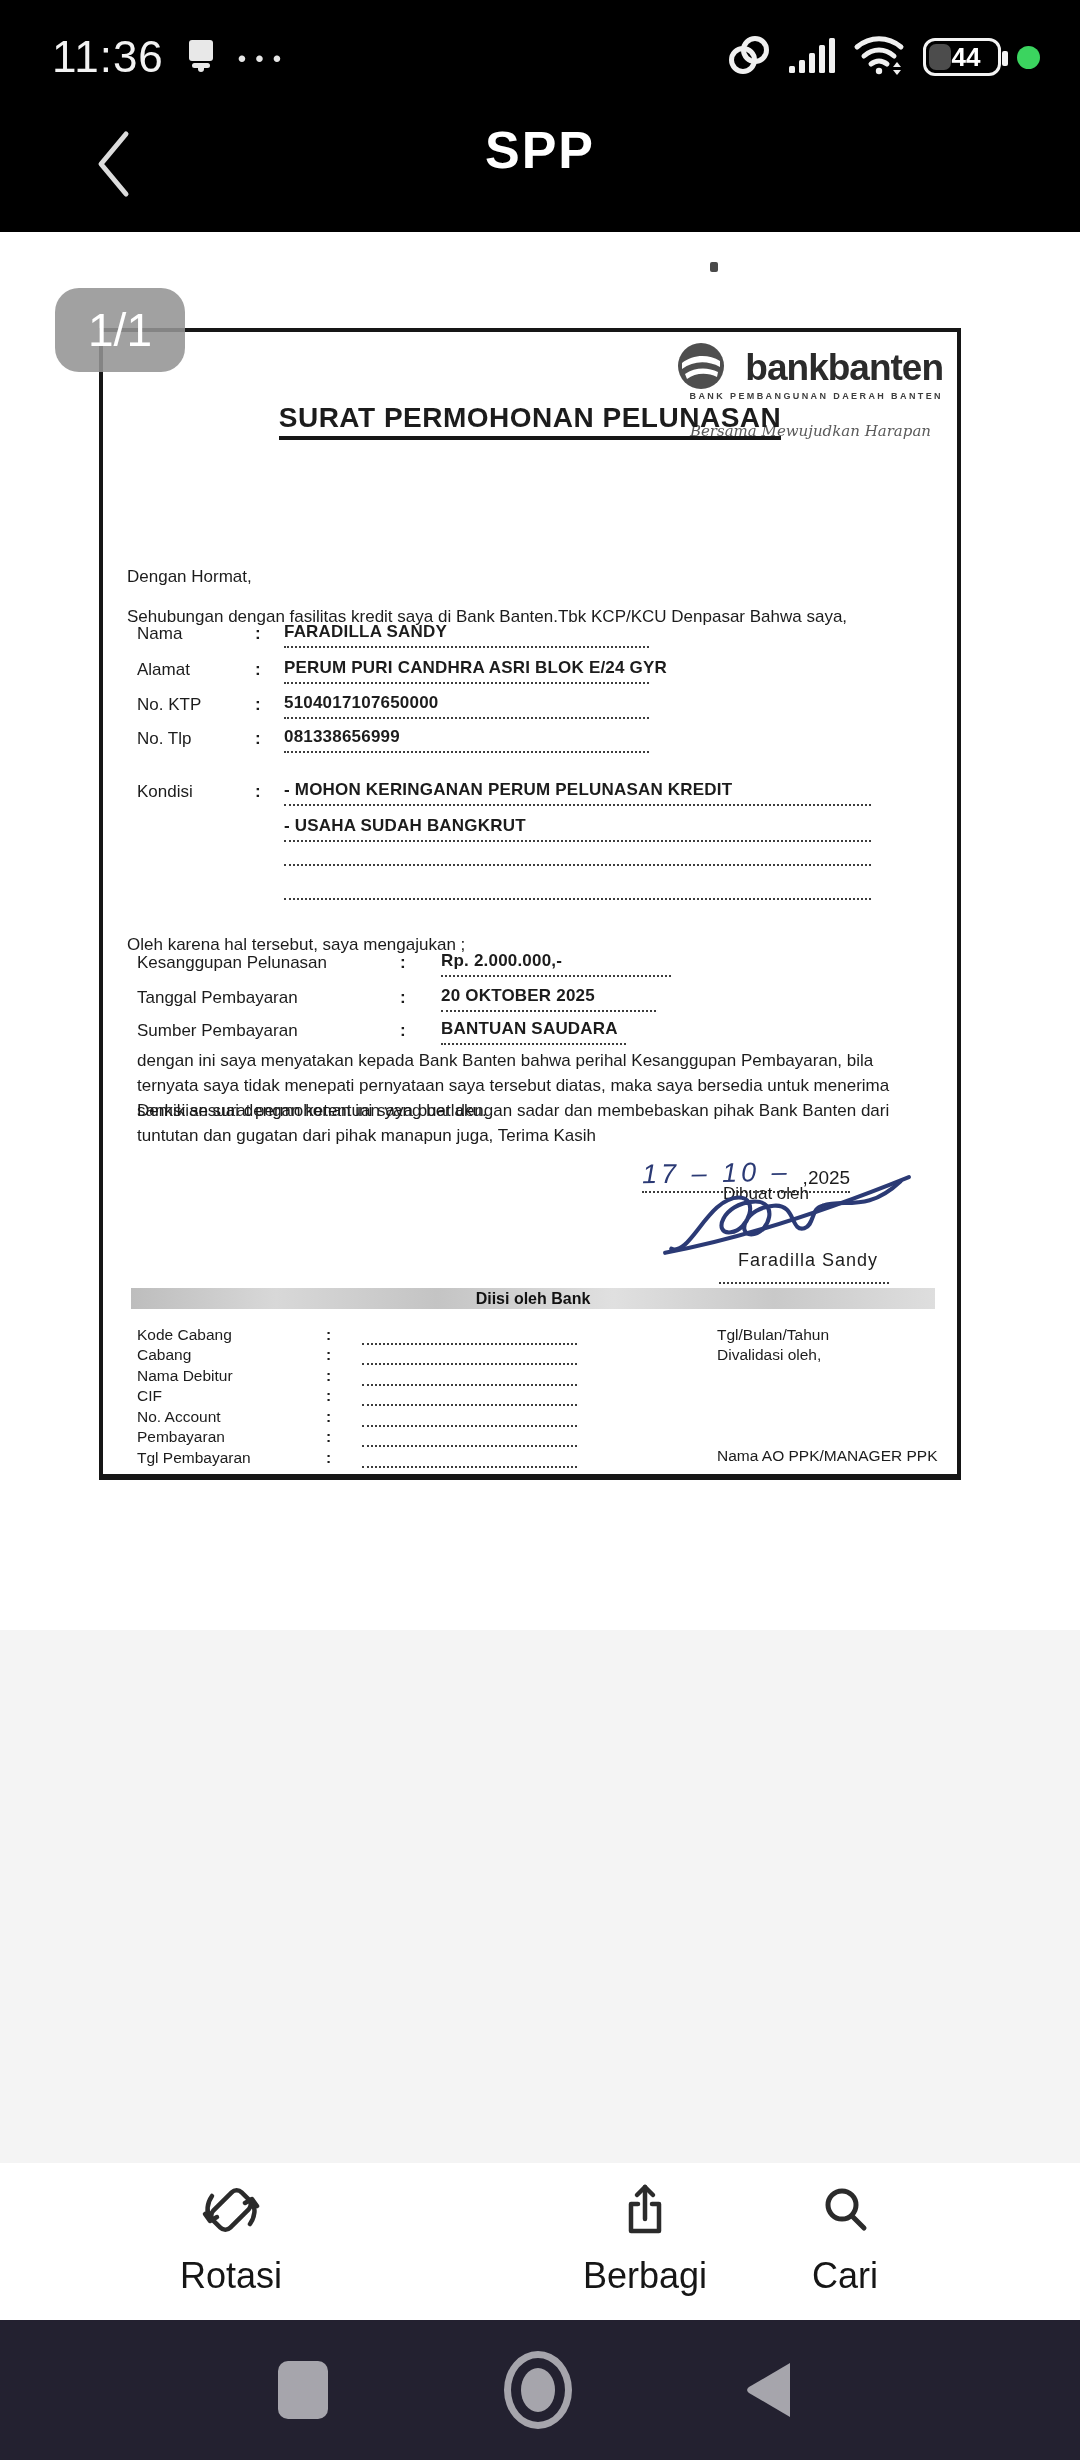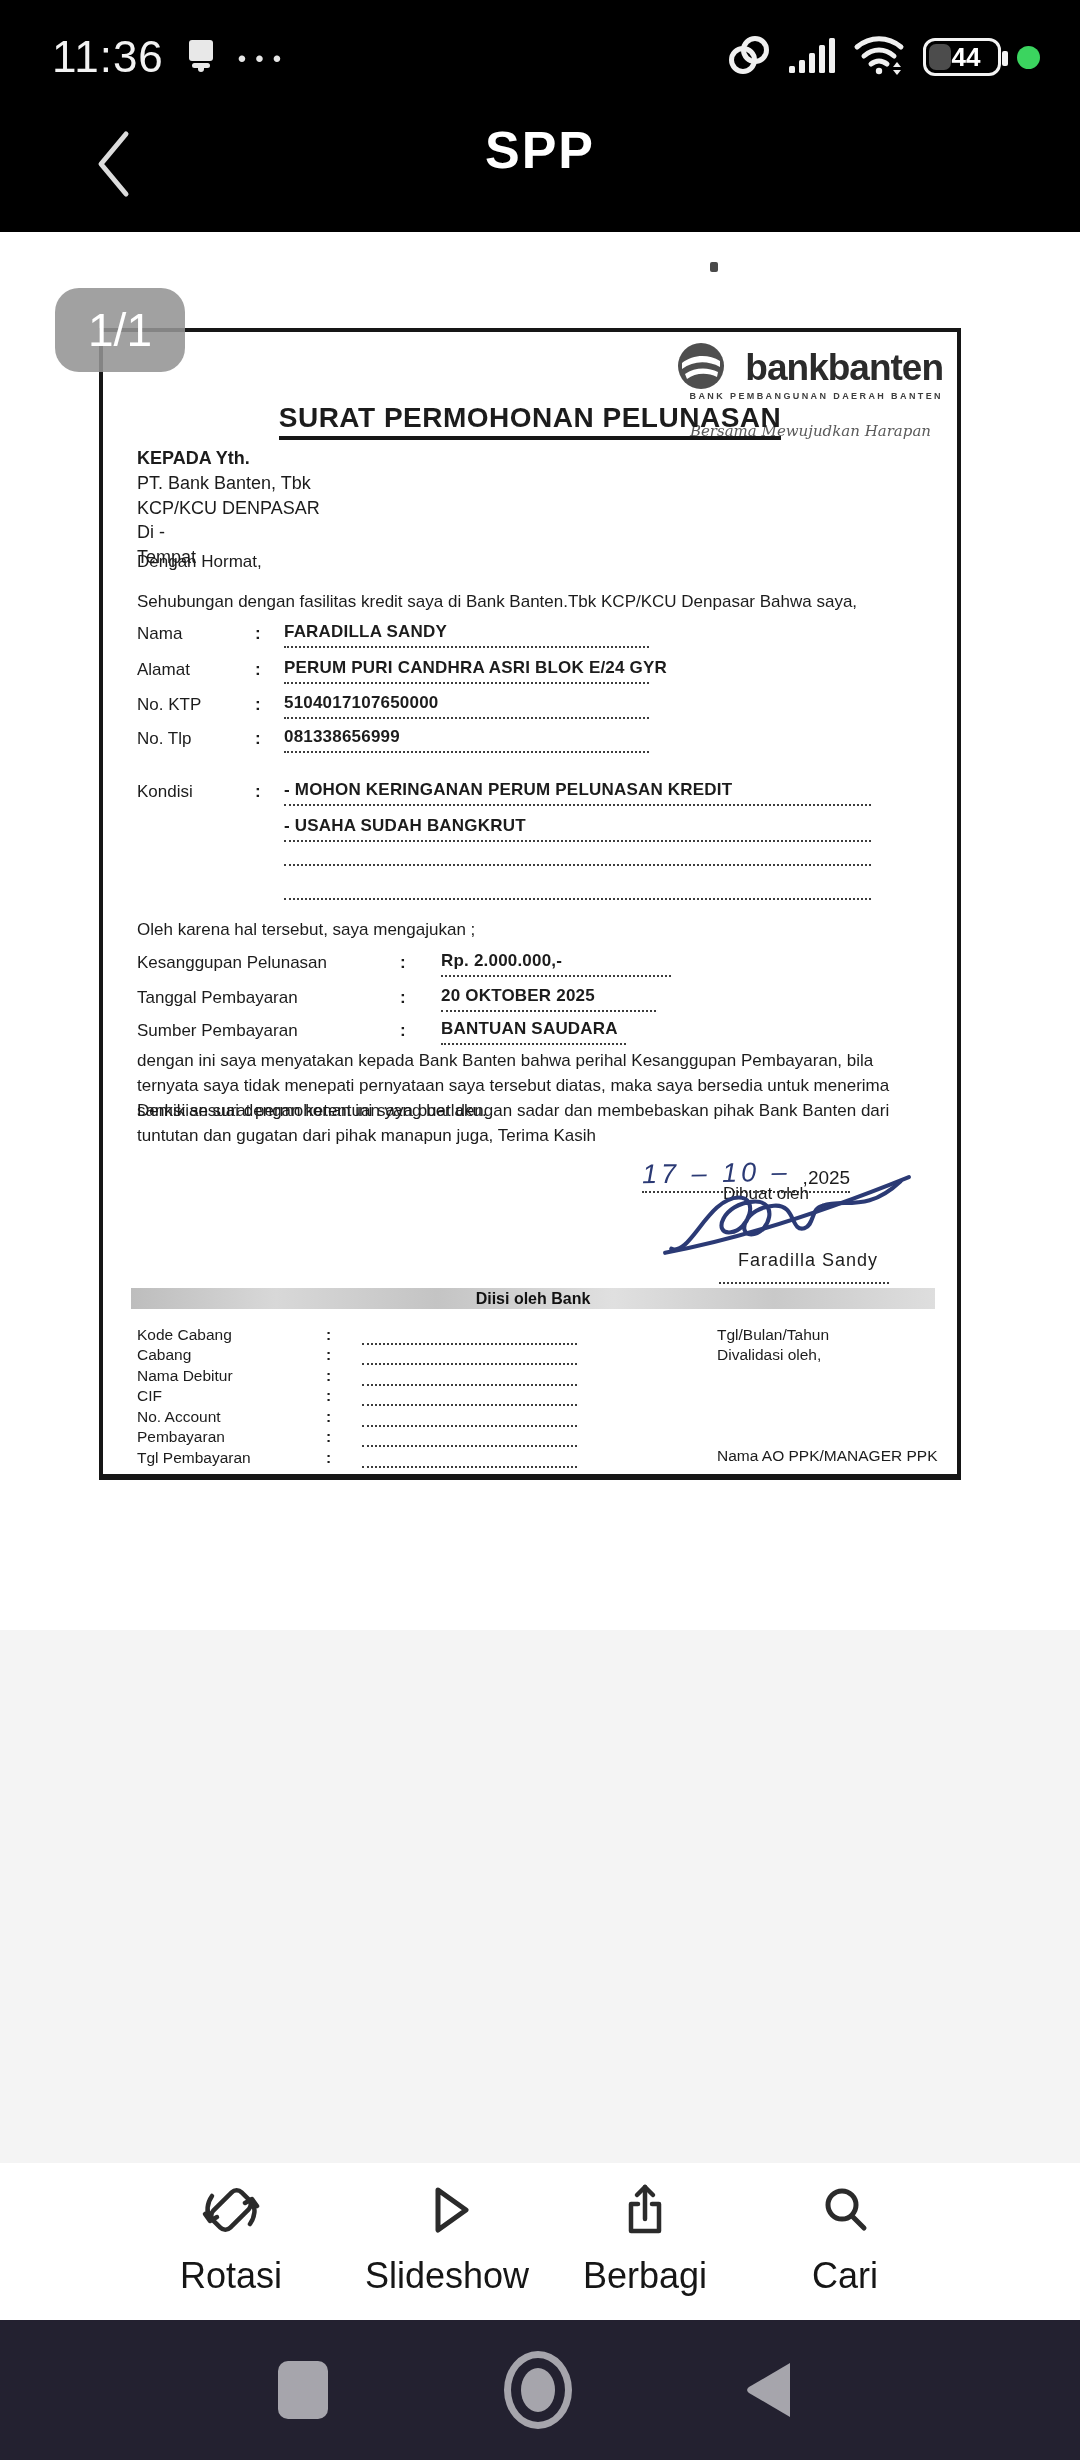--- a/index.html
+++ b/index.html
@@ -35,21 +35,21 @@
   .logo-text{font-size:37px;font-weight:700;letter-spacing:-1px;color:#2b2b2b;}
   .logo-sub{font-size:9px;font-weight:700;letter-spacing:2.4px;color:#3d3d3d;margin-top:-3px;}
   .logo-tag{font-family:"DejaVu Serif",serif;font-style:italic;font-size:15px;color:#5a5a5a;margin-top:21px;margin-right:12px;}
 
   .doc-title{position:absolute;top:70px;left:0;width:100%;text-align:center;}
   .doc-title span{display:inline-block;font-size:28px;font-weight:700;letter-spacing:.5px;border-bottom:4px solid #161616;padding-bottom:2px;}
 
   .recipient{position:absolute;top:114px;left:34px;font-size:18px;line-height:24.8px;}
   .recipient div:first-child{font-weight:700;}
 
-  .text-line{position:absolute;left:34px;font-size:17px;}
+  .text-line{position:absolute;left:24px;font-size:17px;margin-top:15px;}
 
   .frow{position:absolute;left:34px;width:800px;height:32px;}
   .flabel{position:absolute;left:0;top:0;font-size:17px;}
   .fcolon{position:absolute;left:118px;top:0;font-size:17px;font-weight:700;}
   .vline{position:absolute;top:-2px;border-bottom:2px dotted #3c3c3c;padding-bottom:4px;white-space:nowrap;font-size:17px;font-weight:600;letter-spacing:.2px;}
   .c1{left:147px;}
   .c2{left:304px;}
   .pcolon{left:263px;}
 
   .para{position:absolute;left:34px;width:772px;font-size:17px;line-height:25px;}
@@ -157,27 +157,20 @@
             </svg>
         </span>
         <span class="logo-text">bankbanten</span>
       </div>
       <div class="logo-sub">BANK PEMBANGUNAN DAERAH BANTEN</div>
       <div class="logo-tag">Bersama Mewujudkan Harapan</div>
     </div>
 
     <div class="doc-title"><span>SURAT PERMOHONAN PELUNASAN</span></div>
 
-    <div class="recipient">
-      <div>KEPADA Yth.</div>
-      <div>PT. Bank Banten, Tbk</div>
-      <div>KCP/KCU DENPASAR</div>
-      <div>Di -</div>
-      <div>Tempat</div>
-    </div>
 
     <div class="text-line" style="top:220px">Dengan Hormat,</div>
     <div class="text-line" style="top:260px">Sehubungan dengan fasilitas kredit saya di Bank Banten.Tbk KCP/KCU Denpasar Bahwa saya,</div>
 
     <div class="frow" style="top:292px">
       <span class="flabel">Nama</span>
       <span class="fcolon">:</span>
       <span class="vline c1" style="width:365px">FARADILLA SANDY</span>
     </div>
     <div class="frow" style="top:328px">
@@ -303,28 +296,20 @@
       <svg width="66" height="66" viewBox="0 0 66 66" fill="none" stroke="#2b2b2b" stroke-width="4.5" stroke-linecap="round" stroke-linejoin="round">
         <rect x="21" y="13" width="24" height="40" rx="7" transform="rotate(45 33 33)"></rect>
         <path d="M14 19 C9 26 8 35 12 42"></path>
           <path d="M7 37 l5 7 l7 -4"></path>
         <path d="M52 47 C57 40 58 31 54 24"></path>
           <path d="M59 29 l-5 -7 l-7 4"></path>
       </svg>
     </span>
     <span class="tool-label">Rotasi</span>
   </div>
-  <div class="tool-btn" style="left:347px">
-    <span>
-      <svg width="66" height="66" viewBox="0 0 66 66" fill="none" stroke="#2b2b2b" stroke-width="5" stroke-linejoin="round">
-          <path d="M24 13 L52 33 L24 53 Z"></path>
-        </svg>
-    </span>
-    <span class="tool-label">Slideshow</span>
-  </div>
   <div class="tool-btn" style="left:545px">
     <span>
       <svg width="66" height="66" viewBox="0 0 66 66" fill="none" stroke="#2b2b2b" stroke-width="4.5" stroke-linecap="round" stroke-linejoin="round">
         <path d="M26 27 H19 V54 H47 V27 H40"></path>
           <path d="M33 42 V10"></path>
           <path d="M25 18 L33 10 L41 18"></path>
       </svg>
     </span>
     <span class="tool-label">Berbagi</span>
   </div>

